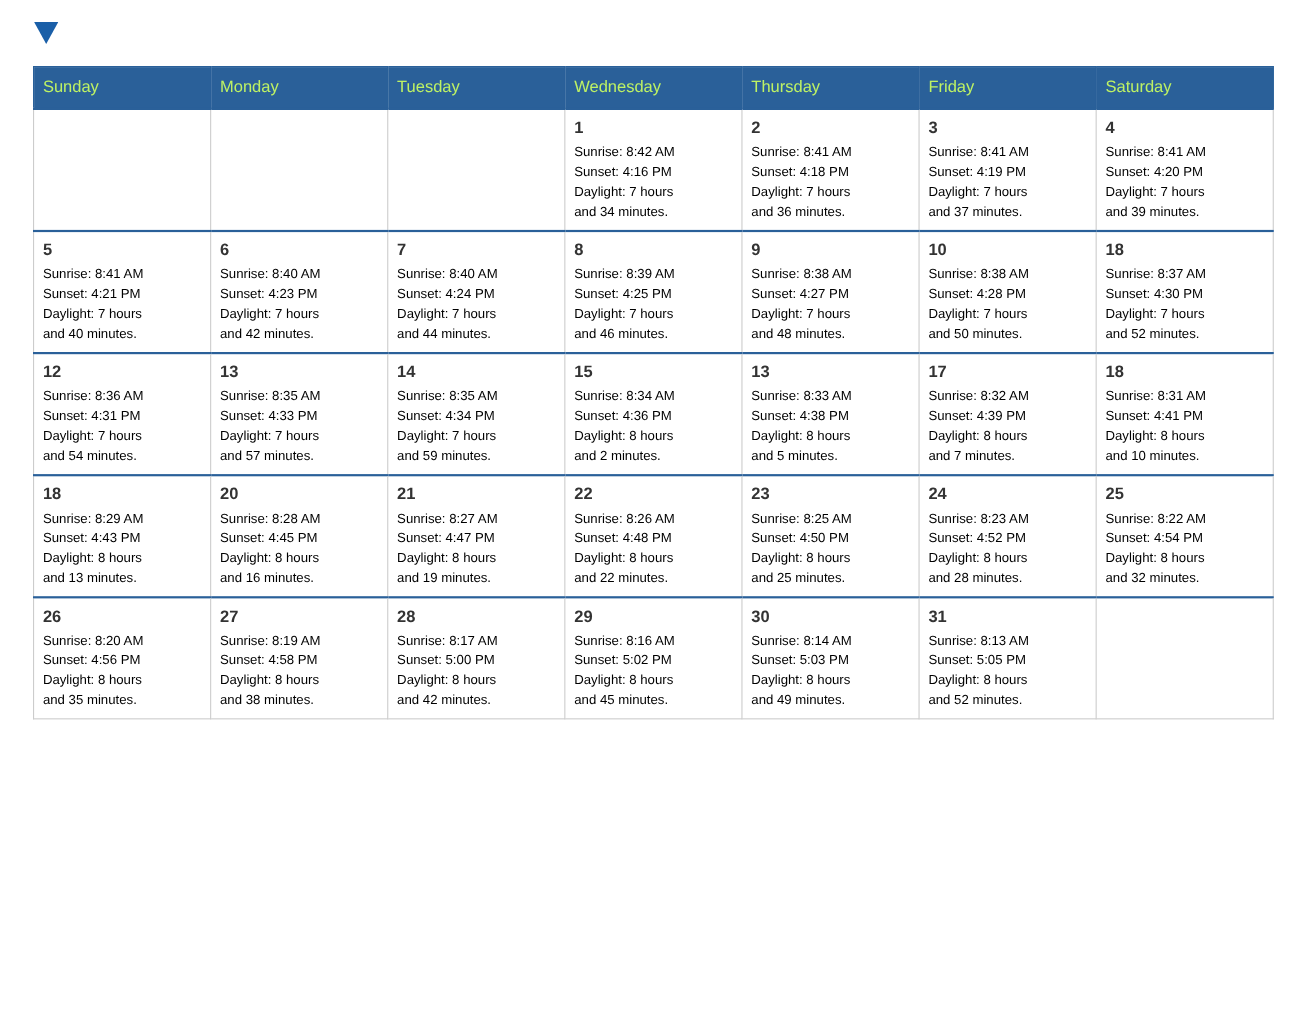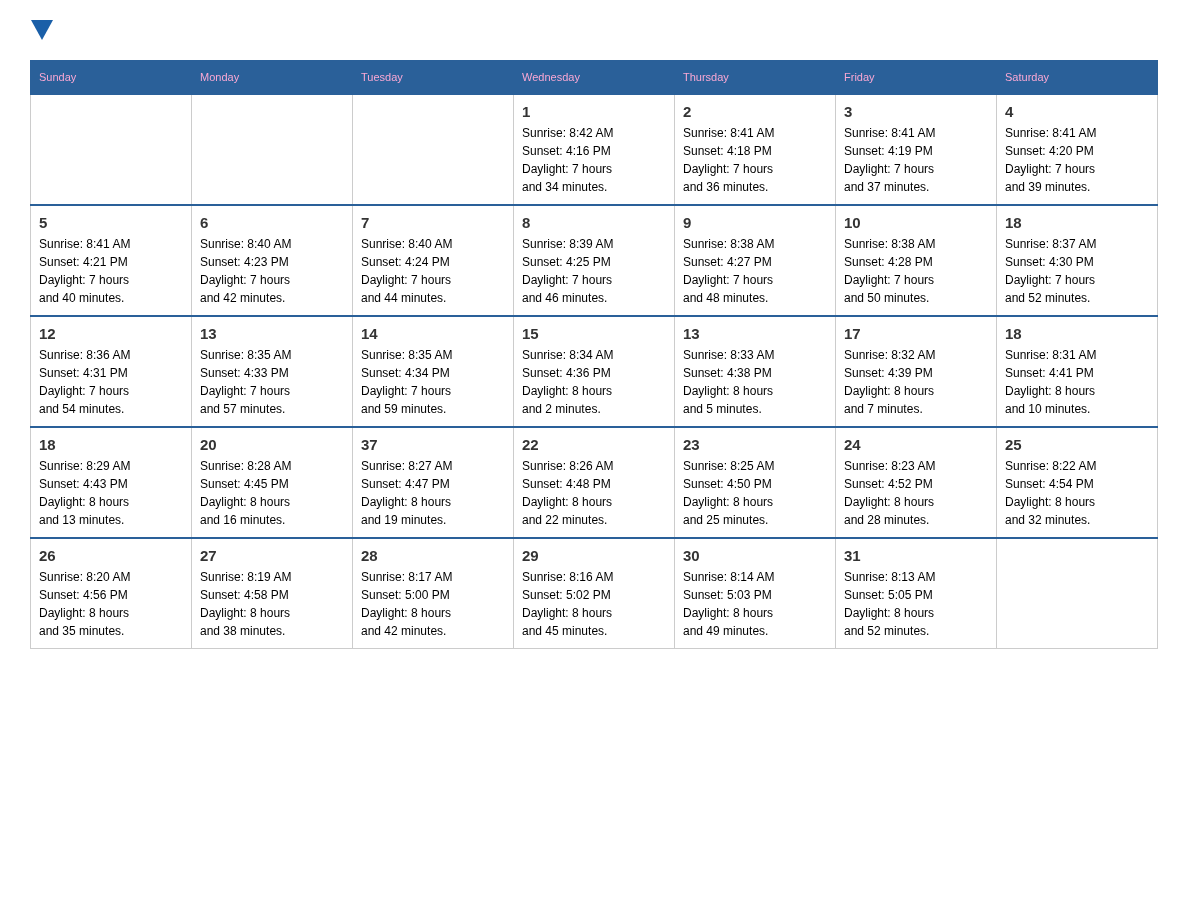--- a/index.html
+++ b/index.html
@@ -35,22 +35,22 @@
       color: #555;
       margin-top: 4px;
     }
     table {
       width: 100%;
       border-collapse: collapse;
       table-layout: fixed;
     }
     th {
       background-color: #2a6099;
-      color: #f9a8d4;
-      font-size: 11px;
+      color: #bef264;
+      font-size: 15px;
       font-weight: normal;
       padding: 10px 8px;
       text-align: left;
       border: 1px solid #2a6099;
     }
     td {
       border: 1px solid #ccc;
       vertical-align: top;
       padding: 8px;
       font-size: 12.5px;
@@ -208,21 +208,21 @@
       <tr class="row-top">
         <td>
           <span class="day-number">18</span>
           <div class="day-info">Sunrise: 8:29 AM<br>Sunset: 4:43 PM<br>Daylight: 8 hours<br>and 13 minutes.</div>
         </td>
         <td>
           <span class="day-number">20</span>
           <div class="day-info">Sunrise: 8:28 AM<br>Sunset: 4:45 PM<br>Daylight: 8 hours<br>and 16 minutes.</div>
         </td>
         <td>
-          <span class="day-number">37</span>
+          <span class="day-number">21</span>
           <div class="day-info">Sunrise: 8:27 AM<br>Sunset: 4:47 PM<br>Daylight: 8 hours<br>and 19 minutes.</div>
         </td>
         <td>
           <span class="day-number">22</span>
           <div class="day-info">Sunrise: 8:26 AM<br>Sunset: 4:48 PM<br>Daylight: 8 hours<br>and 22 minutes.</div>
         </td>
         <td>
           <span class="day-number">23</span>
           <div class="day-info">Sunrise: 8:25 AM<br>Sunset: 4:50 PM<br>Daylight: 8 hours<br>and 25 minutes.</div>
         </td>

